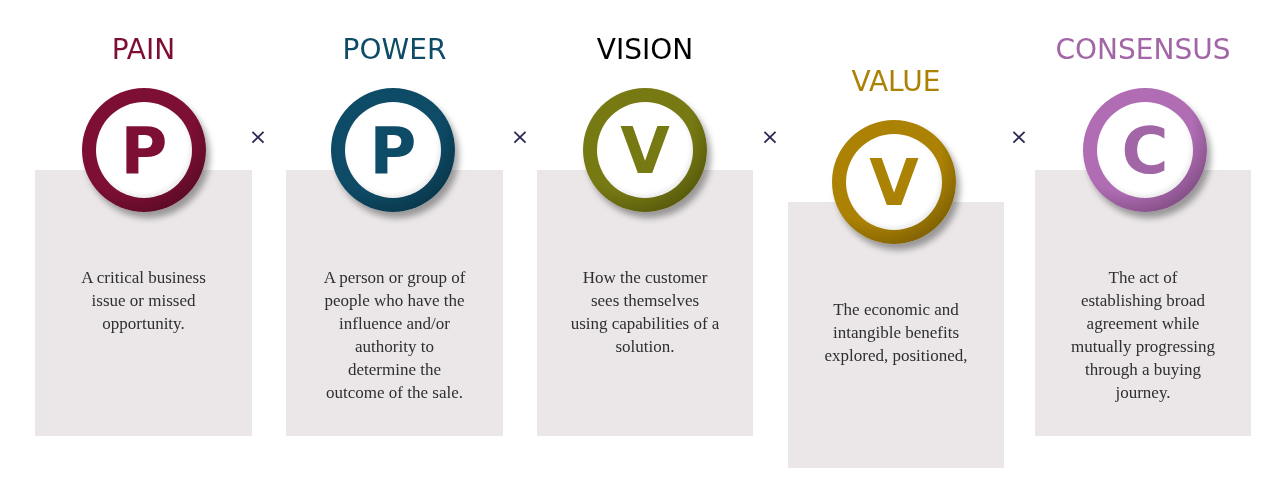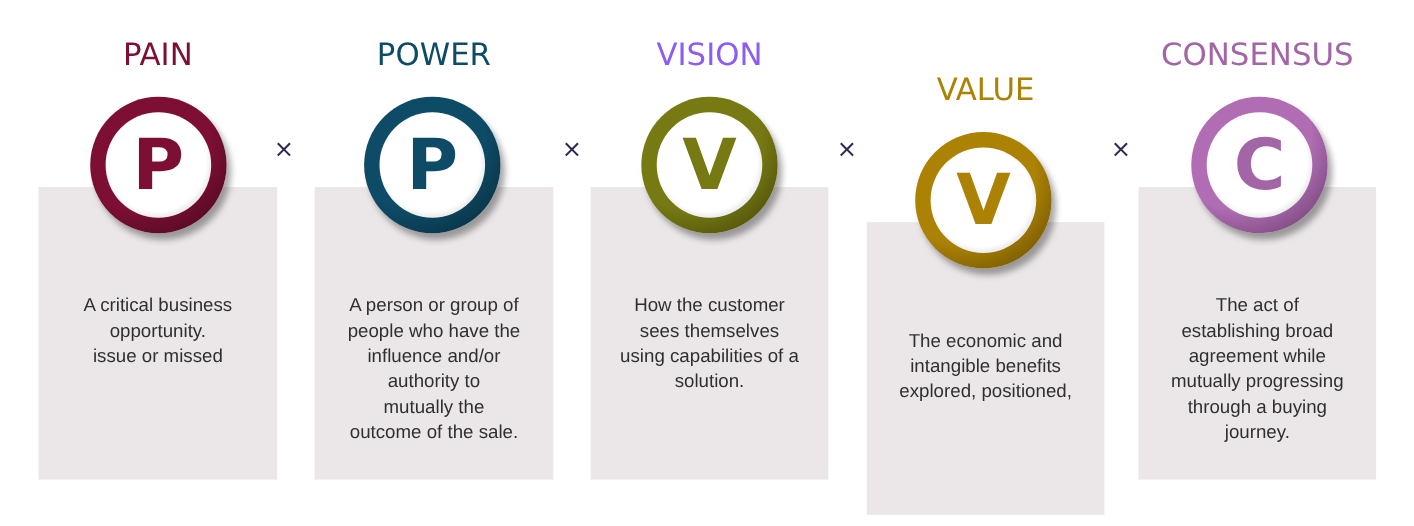--- a/index.html
+++ b/index.html
@@ -13,21 +13,21 @@
     font-size:28px; letter-spacing:0px; font-weight:normal;
     font-family:"DejaVu Sans", sans-serif;
   }
   .card {
     position:absolute; top:170px; left:0; width:100%; height:266px;
     background:#ebe7e8;
   }
   .desc {
     position:absolute; top:266px; left:8px; right:8px; text-align:center;
     color:#2f2f2f; font-size:17px; line-height:23px;
-    font-family:Liberation Sans, sans-serif;
+    font-family:Liberation Serif, serif;
   }
   .ring {
     position:absolute; top:88px; width:124px; height:124px; border-radius:50%;
     box-shadow: 4px 6px 6px rgba(0,0,0,0.35);
   }
   .ring .inner {
     position:absolute; left:14px; top:14px; width:96px; height:96px; border-radius:50%;
     background:#ffffff;
     box-shadow: inset -2px -3px 4px rgba(0,0,0,0.08);
     display:flex; align-items:center; justify-content:center;
@@ -48,49 +48,49 @@
 <div class="col" style="left:35px;">
   <div class="title" style="color:#7e0f34;">PAIN</div>
   <div class="card"></div>
   <div class="ring" style="left:47px; background:radial-gradient(circle at 35% 30%, #7e0f34 55%, #3d0718 100%);">
     <div class="inner">
         <span class="letter" style="color:#7e0f34;">P</span>
       </div>
   </div>
   <div class="desc">
     <div>A critical business</div>
+    <div>issue or missed</div>
     <div>opportunity.</div>
-    <div>issue or missed</div>
   </div>
 </div>
 
 <div class="times" style="left:248px;">×</div>
 
 <div class="col" style="left:286px;">
   <div class="title" style="color:#0e4b66;text-align:center;">POWER</div>
   <div class="card"></div>
   <div class="ring" style="left:45px; background:radial-gradient(circle at 35% 30%, #0e4b66 55%, #062634 100%);">
     <div class="inner">
         <span class="letter" style="color:#0e4b66;">P</span>
       </div>
   </div>
   <div class="desc">
     <div>A person or group of</div>
     <div>people who have the</div>
     <div>influence and/or</div>
     <div>authority to</div>
-    <div>mutually the</div>
+    <div>determine the</div>
     <div>outcome of the sale.</div>
   </div>
 </div>
 
 <div class="times" style="left:510px;">×</div>
 
 <div class="col" style="left:537px; width:216px;">
-  <div class="title" style="color:#8b5cf6;">VISION</div>
+  <div class="title" style="color:#000000;">VISION</div>
   <div class="card"></div>
   <div class="ring" style="left:46px; background:radial-gradient(circle at 35% 30%, #777a12 55%, #3b3d06 100%);">
     <div class="inner">
         <span class="letter" style="color:#777a12;">V</span>
       </div>
   </div>
   <div class="desc">
     <div>How the customer</div>
     <div>sees themselves</div>
     <div>using capabilities of a</div>

